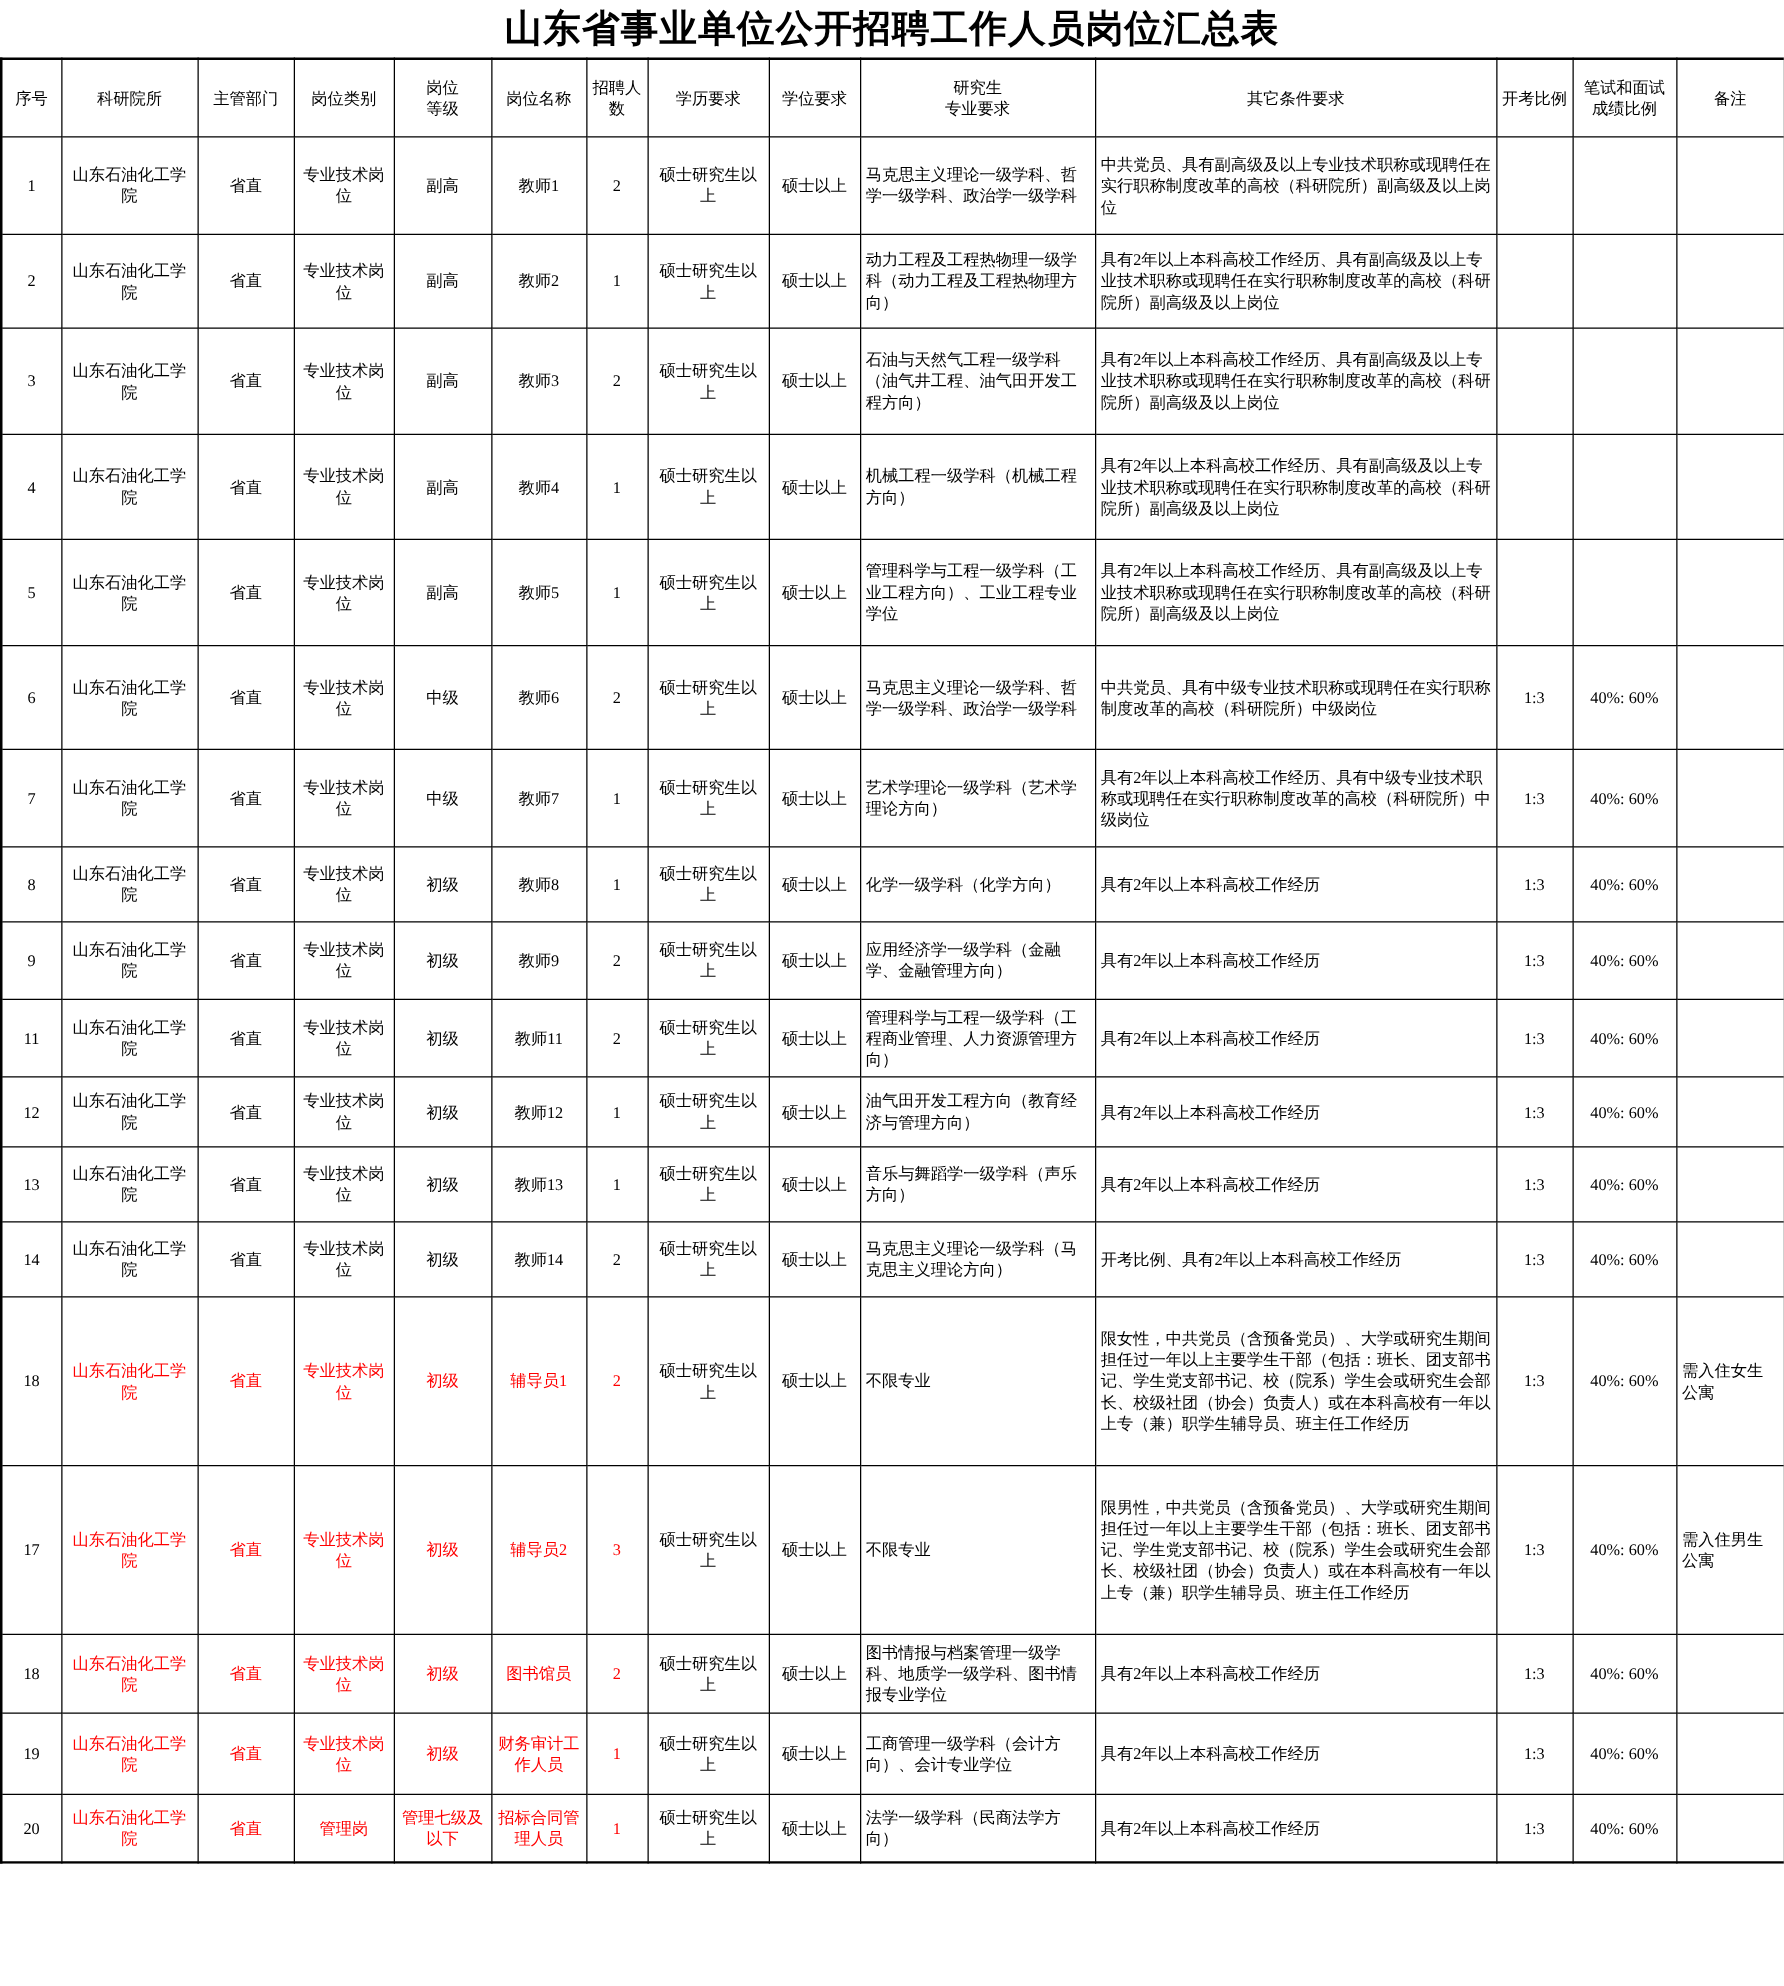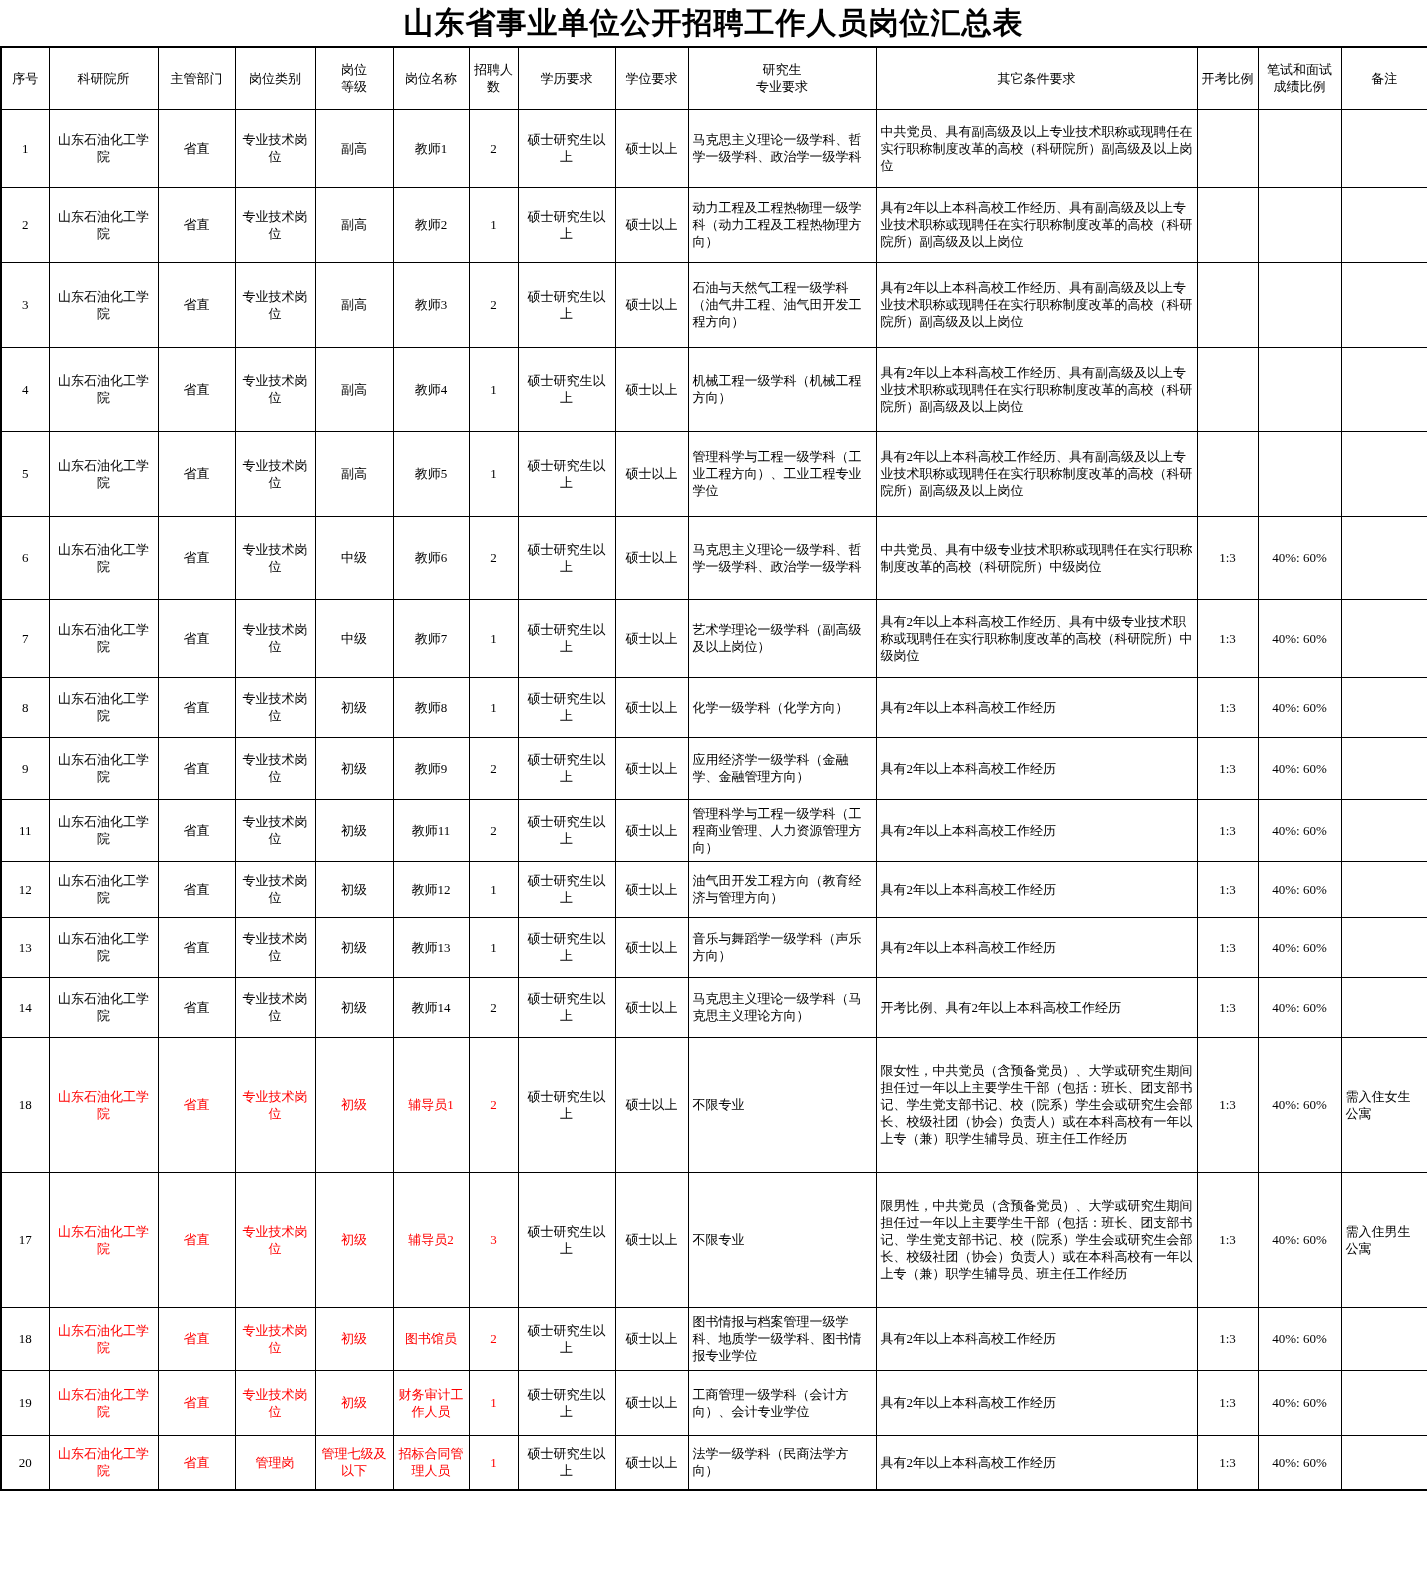--- a/index.html
+++ b/index.html
@@ -185,21 +185,21 @@
         <tr style="height: 78px;">
           <td class="col-no">7</td>
           <td class="col-unit">山东石油化工学院</td>
           <td class="col-dept">省直</td>
           <td class="col-category">专业技术岗位</td>
           <td class="col-level">中级</td>
           <td class="col-name">教师7</td>
           <td class="col-count">1</td>
           <td class="col-edu">硕士研究生以上</td>
           <td class="col-degree">硕士以上</td>
-          <td class="col-major">艺术学理论一级学科（副高级及以上岗位）</td>
+          <td class="col-major">艺术学理论一级学科（艺术学理论方向）</td>
           <td class="col-other">具有2年以上本科高校工作经历、具有中级专业技术职称或现聘任在实行职称制度改革的高校（科研院所）中级岗位</td>
           <td class="col-ratio">1:3</td>
           <td class="col-score">40%: 60%</td>
           <td class="col-remark"></td>
         </tr>
         <tr style="height: 60px;">
           <td class="col-no">8</td>
           <td class="col-unit">山东石油化工学院</td>
           <td class="col-dept">省直</td>
           <td class="col-category">专业技术岗位</td>

